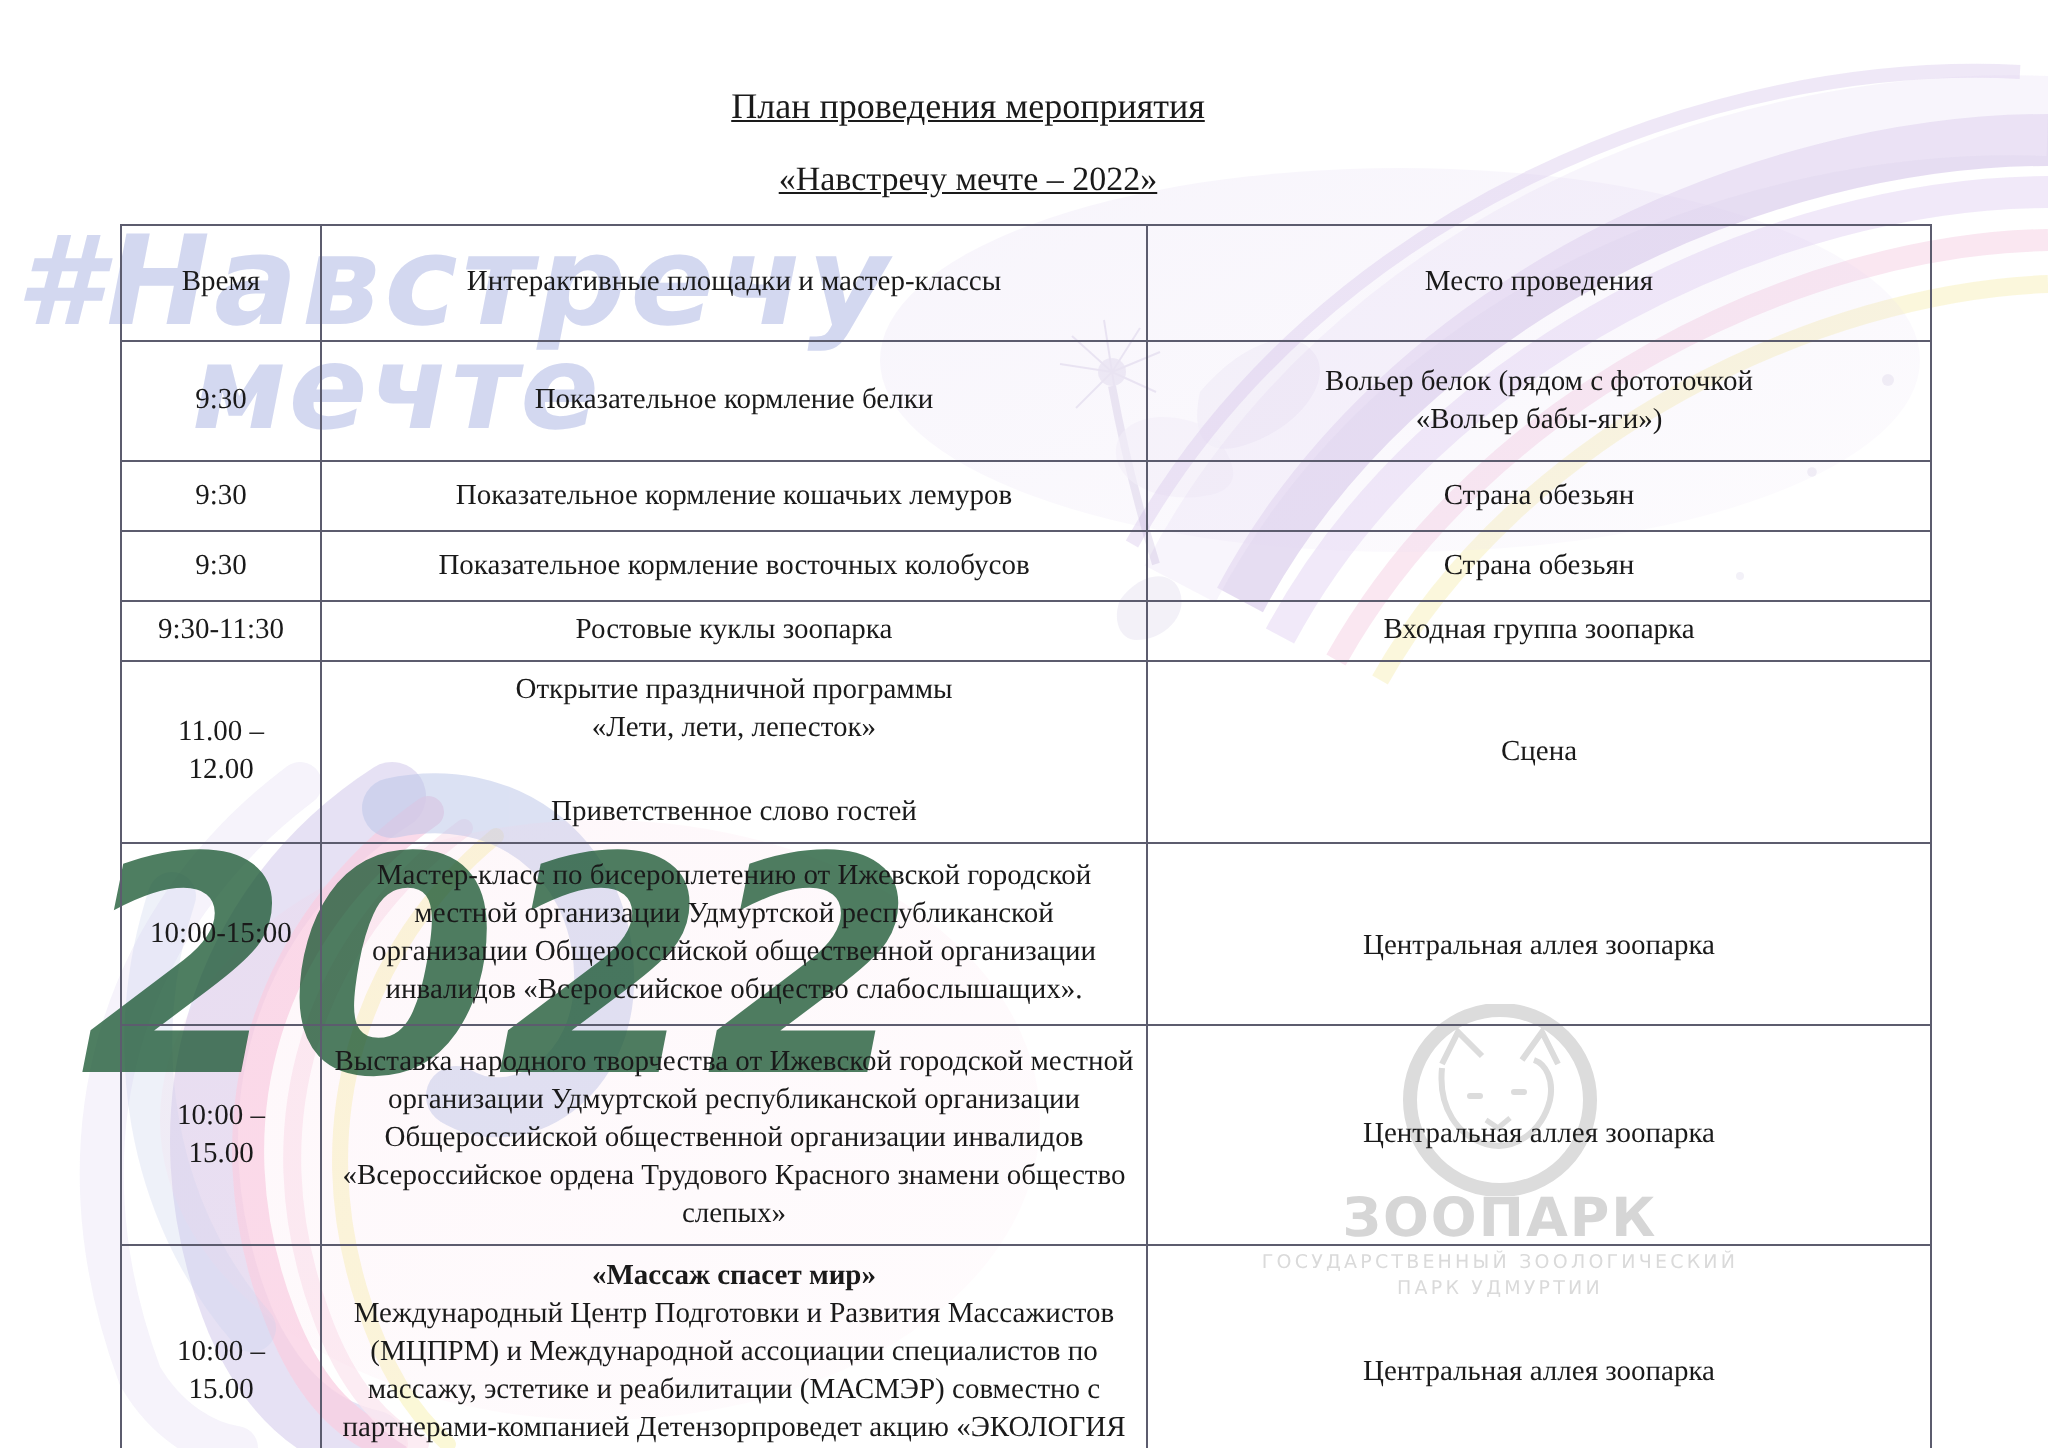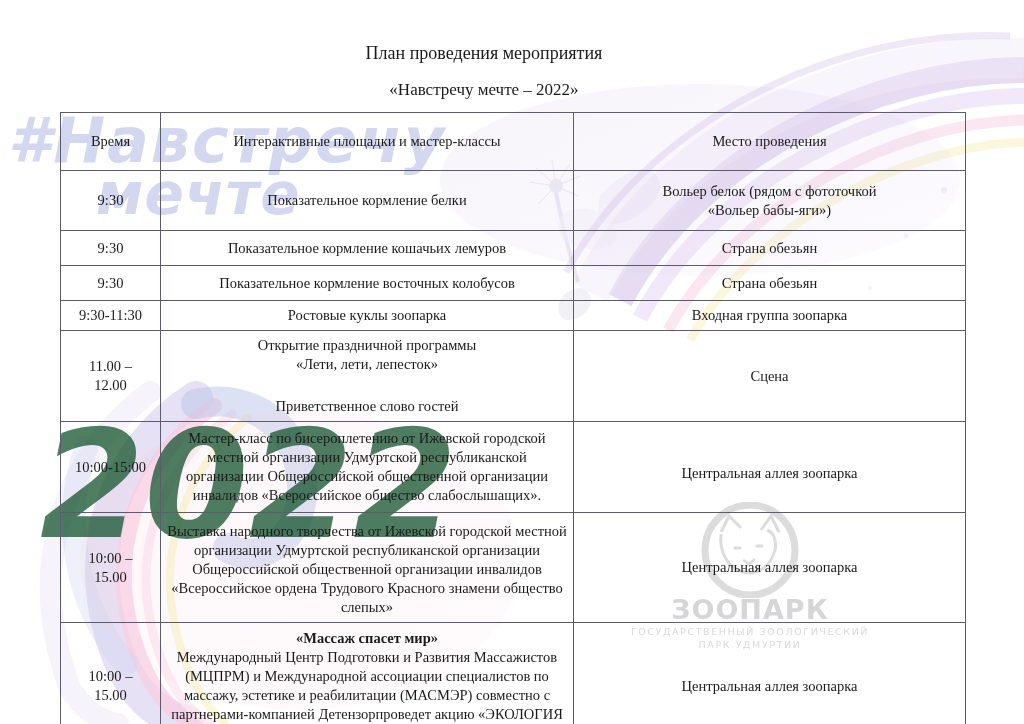--- a/index.html
+++ b/index.html
@@ -84,20 +84,21 @@
     color: #dadada;
     line-height: 13px;
   }
 
   
   #doc {
     position: relative;
     z-index: 3;
     width: 968px;
     height: 724px;
+    text-decoration: underline;
   }
 
   #title-block {
     text-align: center;
     padding-top: 41px;
   }
   #doc-title-1 {
     font-size: 18px;
     line-height: 24px;
   }

